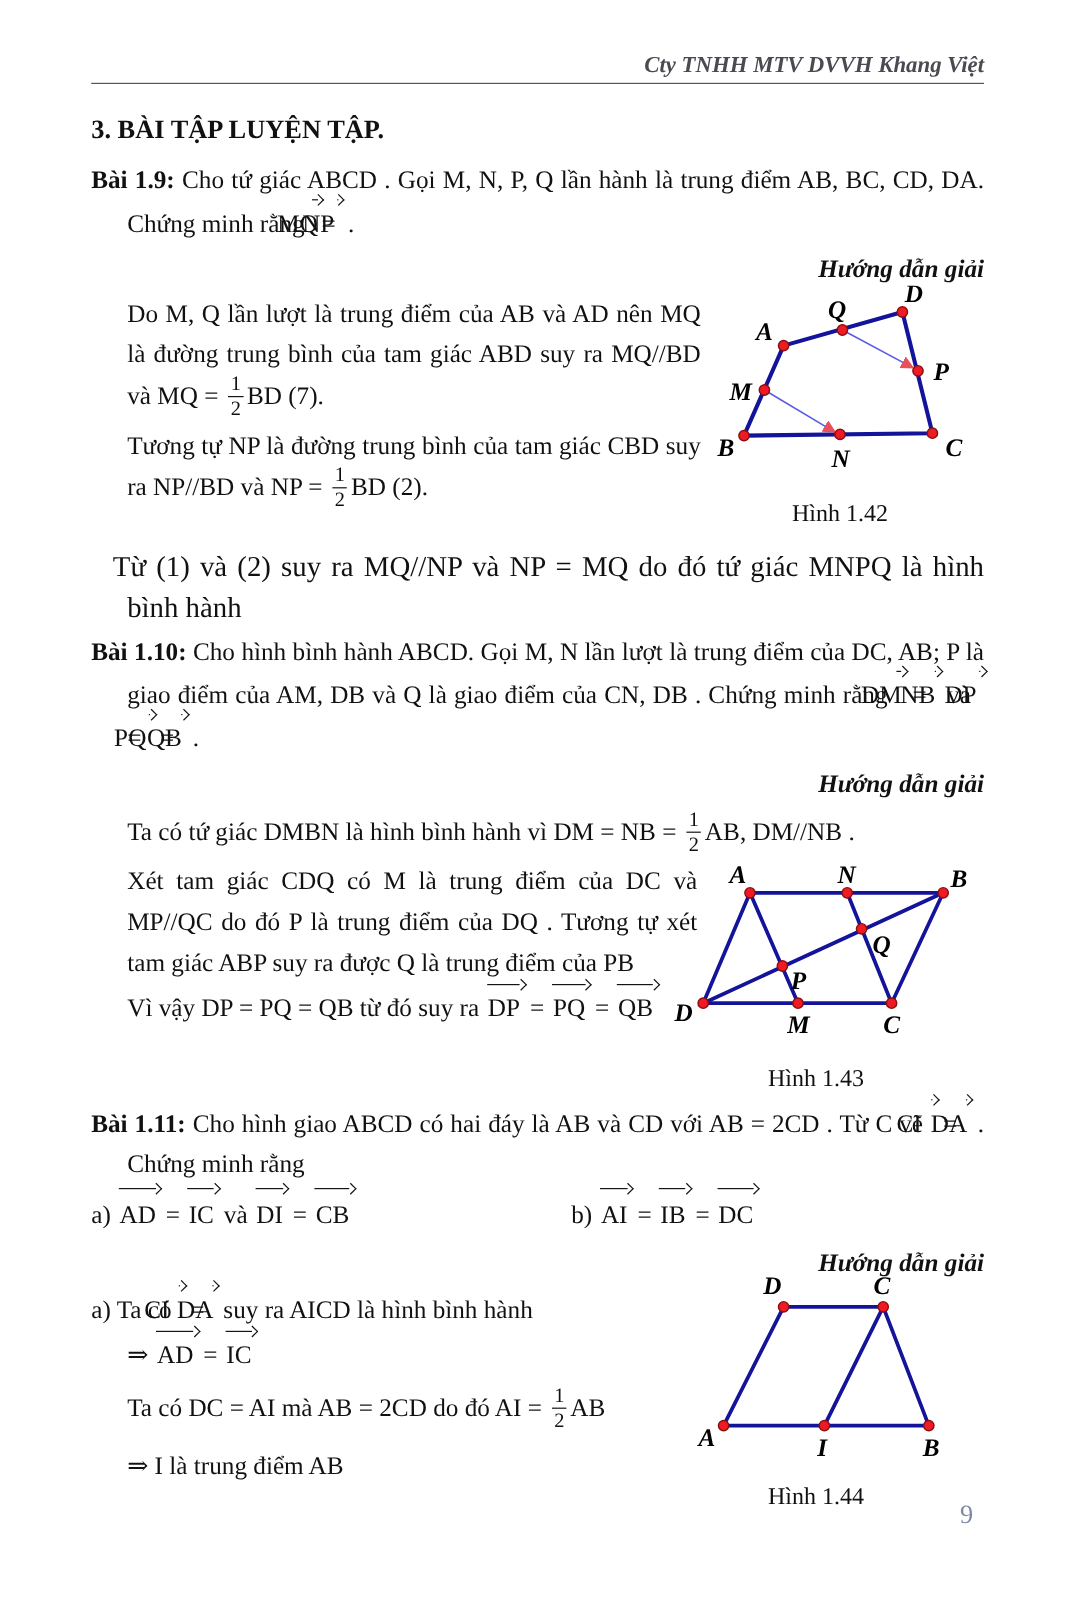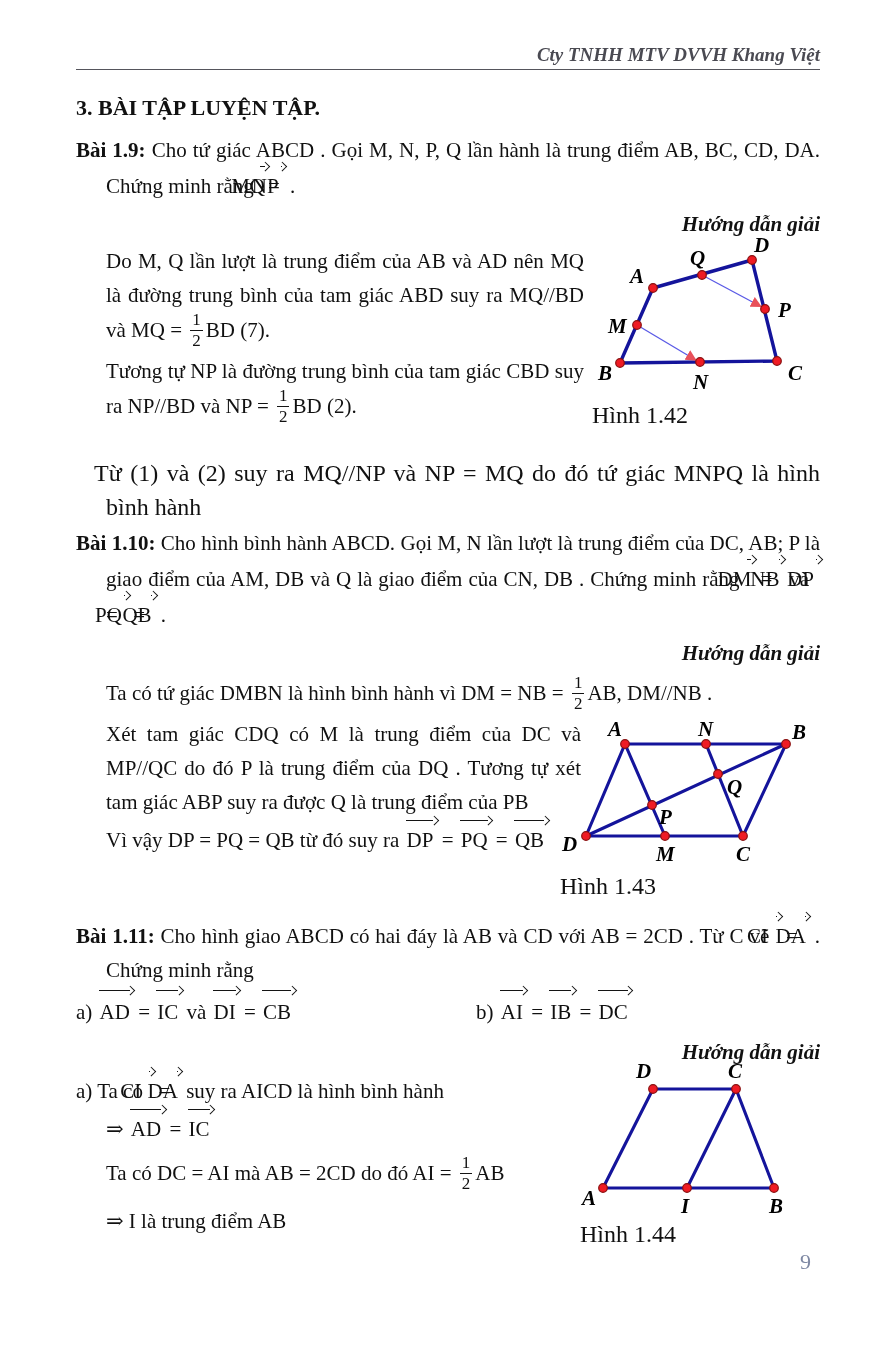--- a/index.html
+++ b/index.html
@@ -25,21 +25,21 @@
   .soltext p.hang{text-indent:-30px;}
   .soltext p.nowrap{white-space:nowrap;text-align:left;}
   .soltext p.gap-top{margin-top:9px;}
   p.after19{font-size:24px;line-height:34px;text-align:justify;margin:6px 0 0 0;padding-left:30px;text-indent:-12px;}
   p.vay{font-size:21px;line-height:36px;margin:3px 0 6px 0;padding-left:30px;text-indent:-12px;}
   p.fullline{font-size:21px;line-height:40px;margin:4px 0 2px 0;padding-left:30px;}
   .fig{position:absolute;margin:0;}
   .fig42{left:516px;top:-6px;width:225px;}
   .fig43{left:484px;top:4px;width:310px;}
   .fig44{left:504px;top:-10px;width:230px;}
-  figcaption{text-align:left;font-size:24px;margin-top:0;color:#111;}
+  figcaption{text-align:center;font-size:20px;margin-top:14px;color:#111;}
   .fig42 figcaption{padding-right:9px;}
   .fig43 figcaption{padding-right:70px;}
   .fig44 figcaption{padding-right:30px;}
   .abrow{display:flex;font-size:21px;line-height:38px;margin:2px 0 2px 0;}
   .ab-a{width:400px;}
   
   .vec{position:relative;display:inline-block;padding:2px 3px 0 2px;white-space:nowrap;}
   .vec::before{content:"";position:absolute;left:1px;right:3px;top:-1px;border-top:1.4px solid #141414;}
   .vec::after{content:"";position:absolute;right:-1px;top:-4.2px;width:5.5px;height:5.5px;
               border-top:1.4px solid #141414;border-right:1.4px solid #141414;transform:rotate(45deg);}

